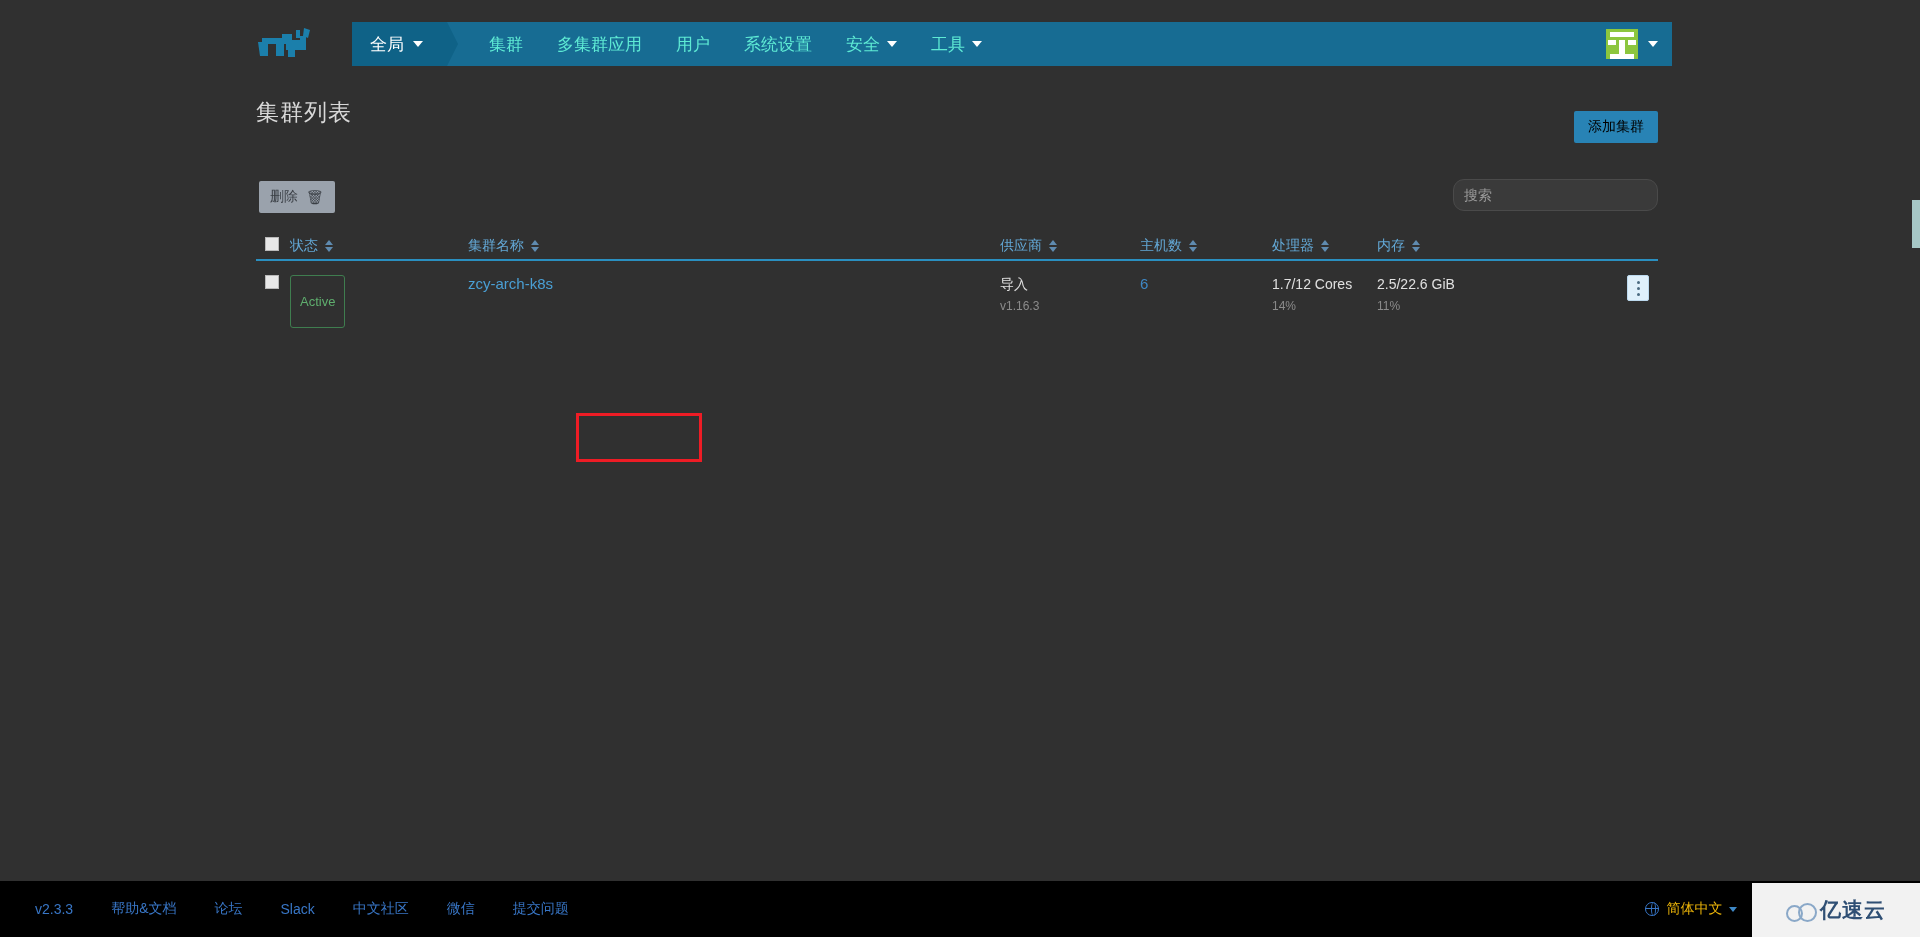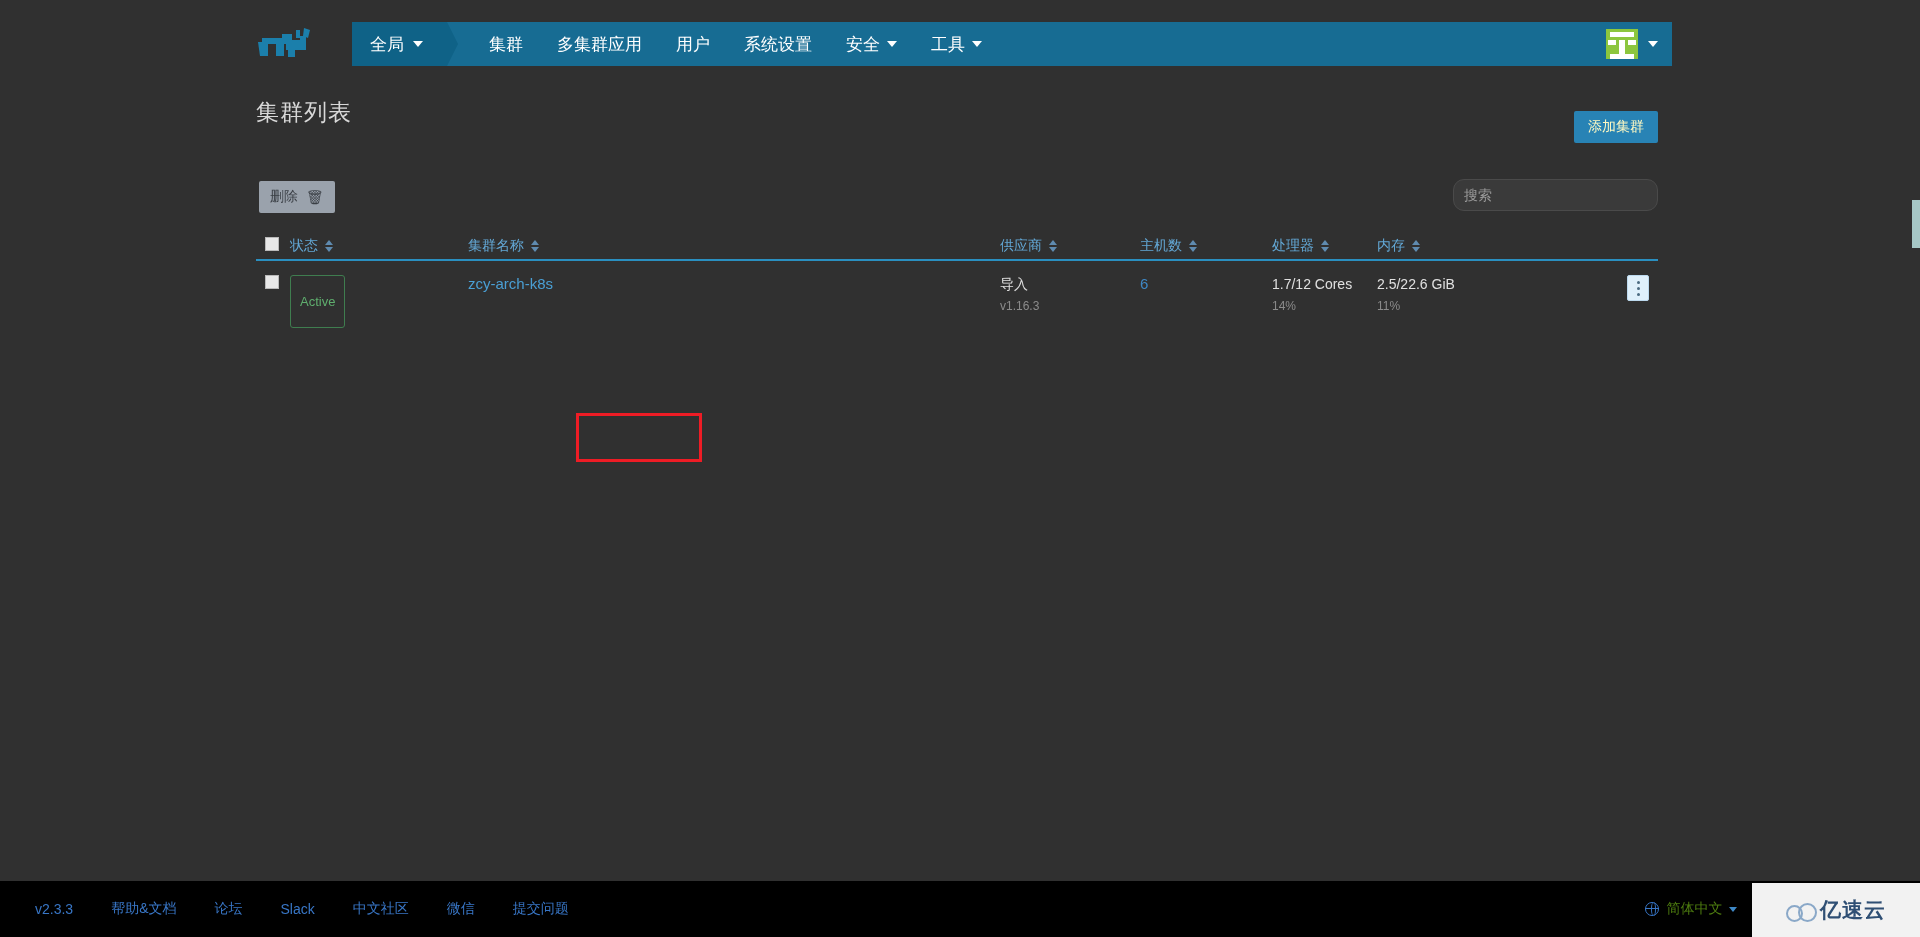--- a/index.html
+++ b/index.html
@@ -57,21 +57,21 @@
   .nav-items {
     position: absolute;
     left: 120px; top: 0;
     height: 44px;
     display: flex; align-items: center;
   }
   .nav-item {
     height: 37px;
     padding: 0 17px;
     display: flex; align-items: center;
-    color: #ffffff;
+    color: #5eead4;
     font-size: 17px;
     cursor: pointer;
     white-space: nowrap;
   }
   .nav-item .caret { margin-left: 7px; }
   .caret {
     display: inline-block;
     width: 0; height: 0;
     border-left: 5px solid transparent;
     border-right: 5px solid transparent;
@@ -120,21 +120,21 @@
     position: absolute;
     left: 0; top: 2px;
     color: #d8d8d8;
     font-size: 23px;
     letter-spacing: 1px;
   }
   .btn-primary {
     position: absolute;
     right: 0; top: 16px;
     background: #2883b5;
-    color: #fef9c3;
+    color: #000000;
     font-size: 14px;
     padding: 7px 14px;
     border: none;
     border-radius: 2px;
     cursor: pointer;
     white-space: nowrap;
   }
 
   
   .toolbar {
@@ -283,21 +283,21 @@
     color: #3876c6;
     font-size: 14px;
     cursor: pointer;
     white-space: nowrap;
   }
   .footer-right {
     position: absolute;
     right: 18px; top: 0; height: 56px;
     display: flex; align-items: center; gap: 22px;
   }
-  .f-grp { display: flex; align-items: center; gap: 7px; color:#4d7c0f; font-size:14px; cursor:pointer;}
+  .f-grp { display: flex; align-items: center; gap: 7px; color:#eab308; font-size:14px; cursor:pointer;}
   .globe-icon {
     width: 14px; height: 14px;
     border: 1.4px solid #3876c6;
     border-radius: 50%;
     position: relative;
   }
   .globe-icon::before{
     content:""; position:absolute; left:-1.4px; top:5px; width:14px;height:1.4px;background:#3876c6;
   }
   .globe-icon::after{

